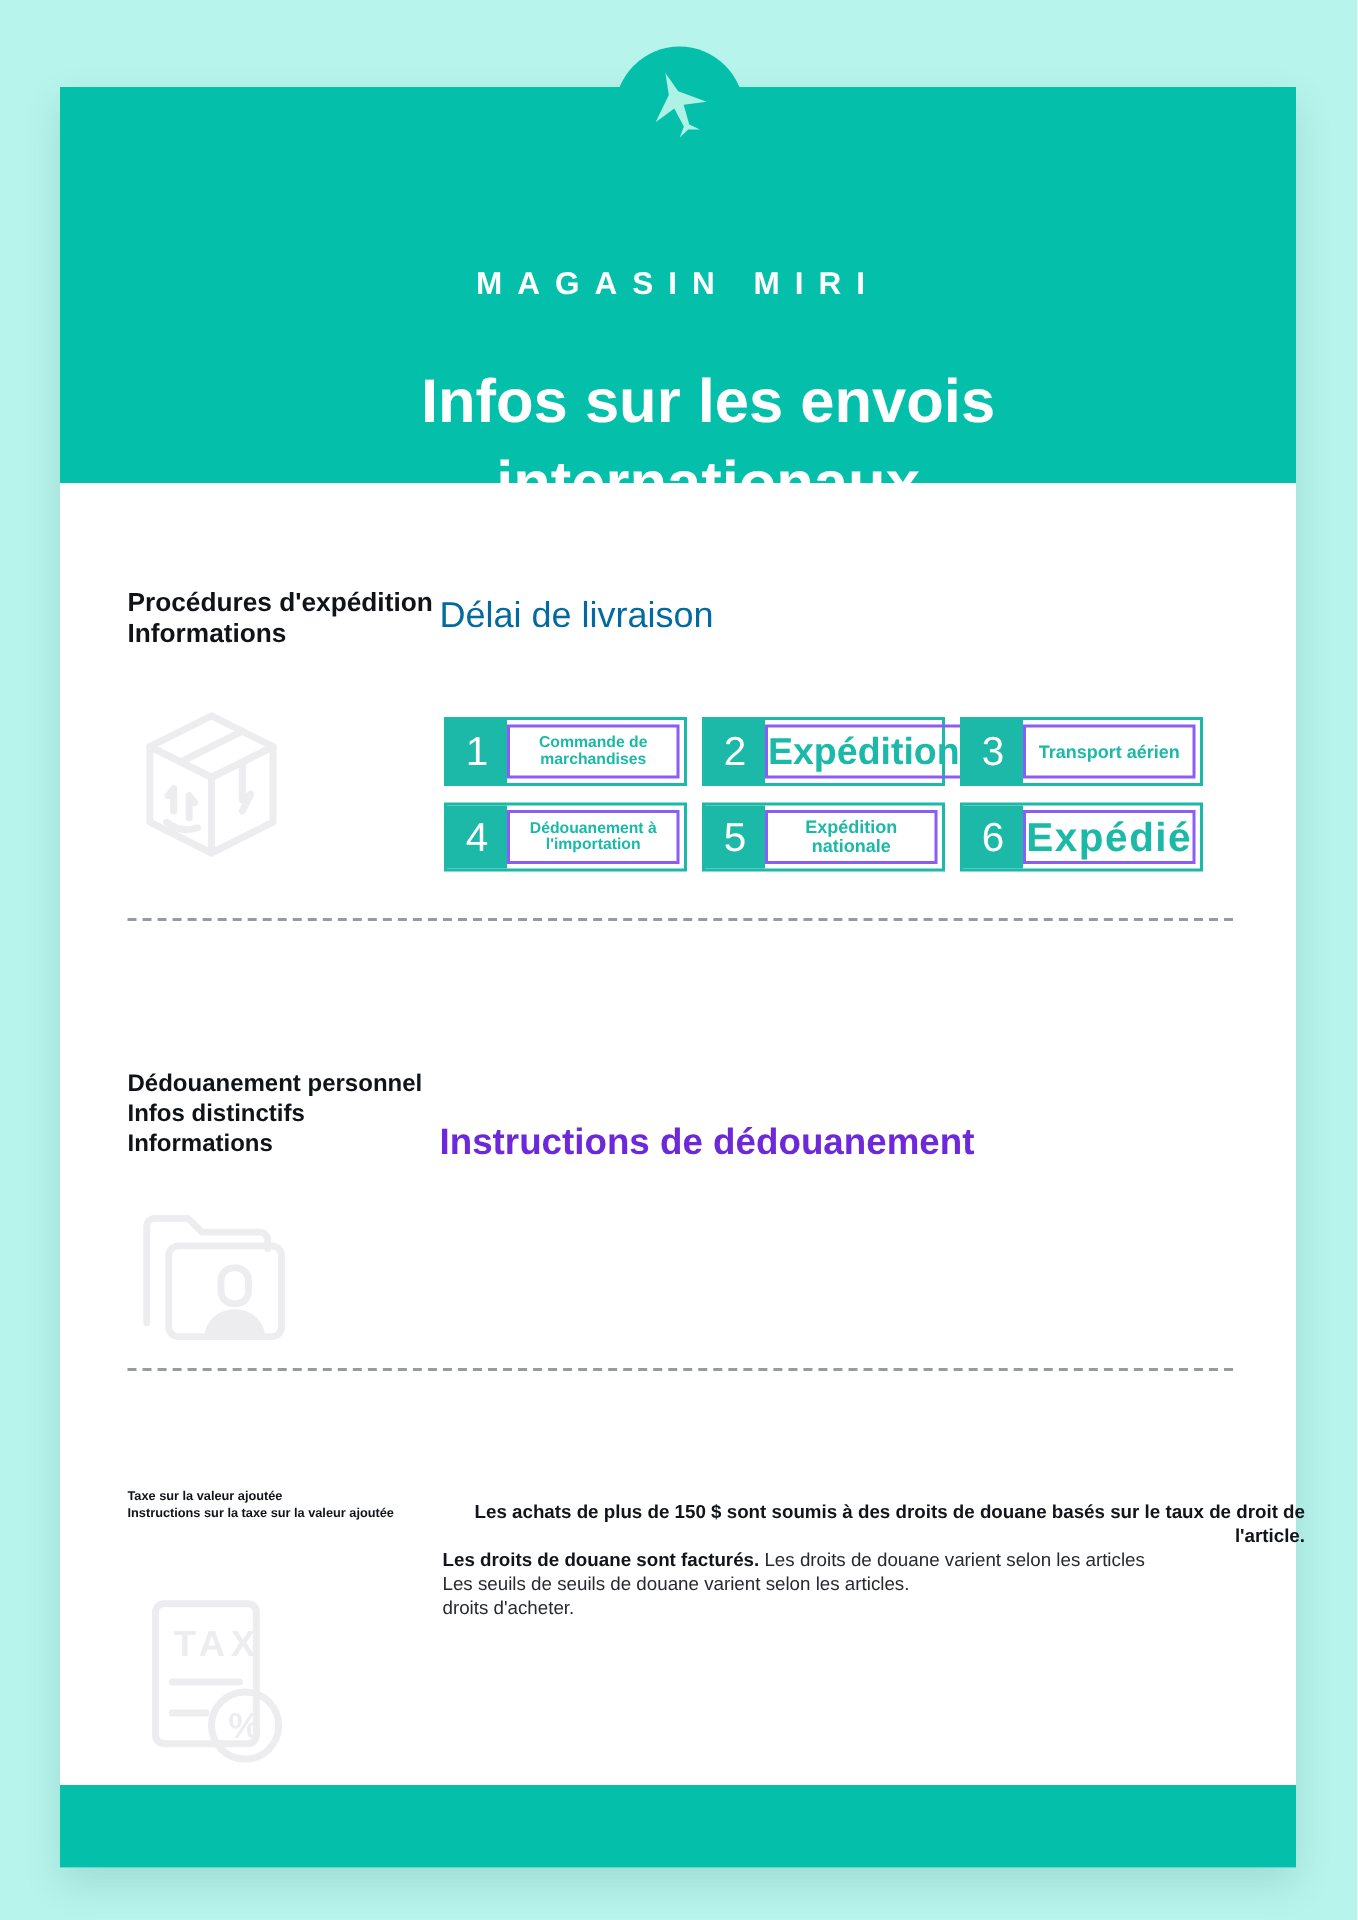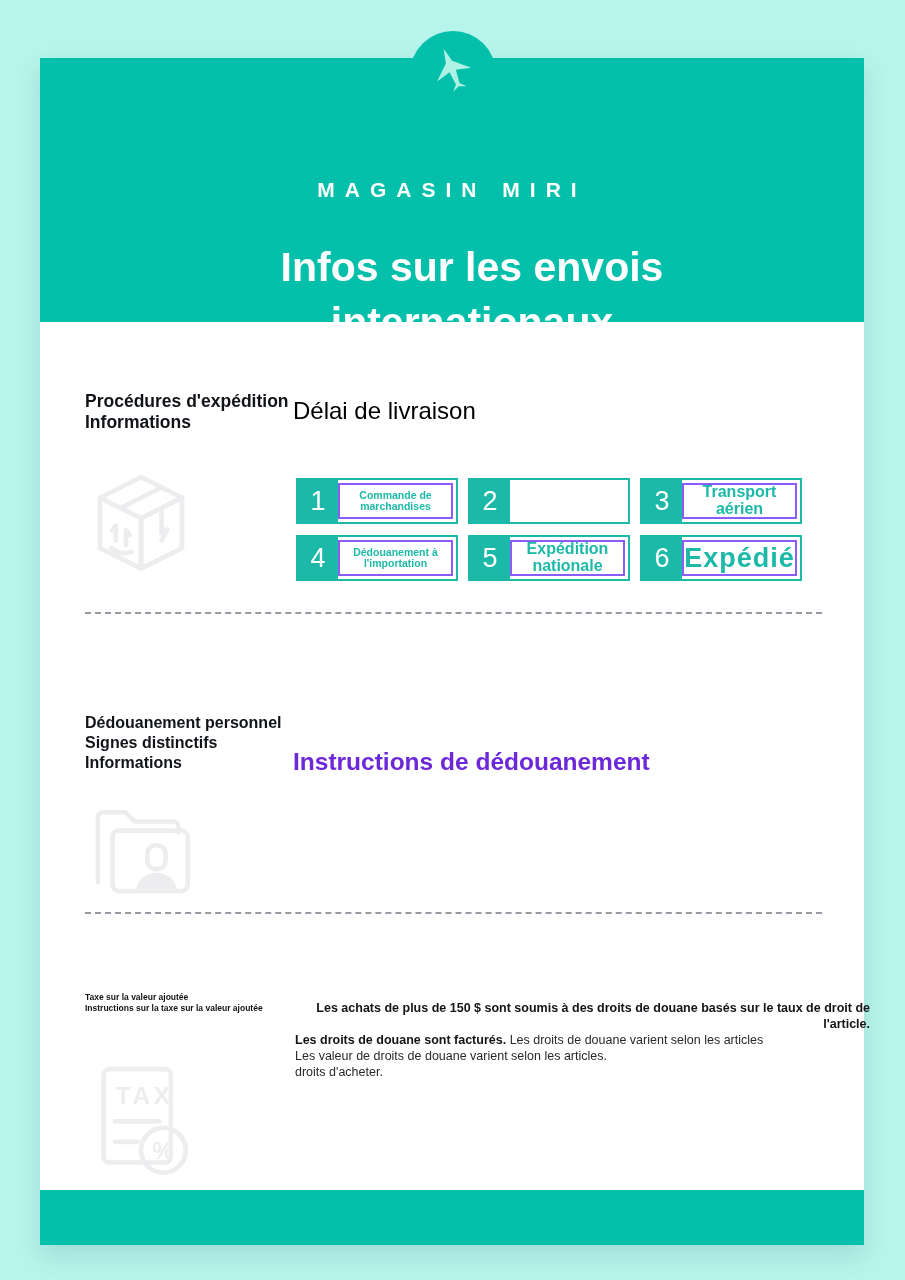--- a/index.html
+++ b/index.html
@@ -52,21 +52,21 @@
   .side-label { position:absolute; left:45px; font-weight:bold; color:#101317; }
   .divider {
     position:absolute; left:45px; width:737px; height:0;
     border-top:2px dashed #969ba3;
   }
 
   
   .label-shipping { top:333px; font-size:17.5px; line-height:21px; }
   .heading-delivery {
     position:absolute; left:253px; top:339px;
-    font-size:24px; font-weight:400; color:#000000;
+    font-size:24px; font-weight:400; color:#0369a1;
   }
   .icon-package { position:absolute; left:45px; top:408px; }
 
   .steps {
     position:absolute; left:256px; top:420px; width:506px;
     display:grid; grid-template-columns:repeat(3,162px);
     grid-auto-rows:46px; column-gap:10px; row-gap:11px;
   }
   .step {
     border:2px solid #1db9a8; background:#ffffff;
@@ -77,21 +77,21 @@
     display:flex; align-items:center; justify-content:center;
     font-size:27px; font-weight:400;
   }
   .step-label-wrap { flex:1; padding:3px 3px 3px 0; display:flex; }
   .step-label {
     flex:1; border:2px solid #8b5cf6; color:#1db9a8; font-weight:bold;
     display:flex; align-items:center; justify-content:center;
     text-align:center; line-height:1.05; overflow:hidden;
   }
   .fs-s  { font-size:10.5px; }
-  .fs-m  { font-size:16px; }
+  .fs-m  { font-size:12px; }
   .fs-l  { font-size:25px; }
   .fs-xl { font-size:27px; letter-spacing:1px; }
 
   .divider-1 { top:554px; }
 
   
   .label-customs { top:631px; font-size:16px; line-height:20px;margin-top:24px; }
   .heading-customs {
     position:absolute; left:253px; top:690px;
     font-size:24.5px; font-weight:bold; color:#6d28d9;
@@ -158,20 +158,23 @@
 
     <div class="steps">
       <div class="step">
         <div class="step-num">1</div>
         <div class="step-label-wrap">
             <div class="step-label fs-s">Commande de marchandises</div>
           </div>
       </div>
       <div class="step">
         <div class="step-num">2</div>
+        <div class="step-label-wrap">
+            <div class="step-label fs-l">Expédition</div>
+          </div>
       </div>
       <div class="step">
         <div class="step-num">3</div>
         <div class="step-label-wrap">
             <div class="step-label fs-m">Transport aérien</div>
           </div>
       </div>
       <div class="step">
         <div class="step-num">4</div>
         <div class="step-label-wrap">
@@ -189,21 +192,21 @@
         <div class="step-label-wrap">
             <div class="step-label fs-xl">Expédié</div>
           </div>
       </div>
     </div>
 
     <div class="divider divider-1"></div>
 
     <div class="side-label label-customs">
       <div>Dédouanement personnel</div>
-      <div>Signes distinctifs</div>
+      <div>Infos distinctifs</div>
       <div>Informations</div>
     </div>
 
     <div class="heading-customs">Instructions de dédouanement</div>
 
     <div class="icon-folder">
       <svg width="110" height="104" viewBox="0 0 120 110">
         <path class="icon-stroke" d="M14,92 L14,22 a6,6 0 0 1 6,-6 h24 l10,10 h42 a6,6 0 0 1 6,6 v6"></path>
         <rect class="icon-stroke" x="30" y="36" width="82" height="66" rx="7"></rect>
         <rect class="icon-stroke" x="68" y="52" width="20" height="26" rx="9"></rect>
@@ -214,21 +217,21 @@
     <div class="divider divider-2"></div>
 
     <div class="side-label label-vat">
       <div>Taxe sur la valeur ajoutée</div>
       <div>Instructions sur la taxe sur la valeur ajoutée</div>
     </div>
 
     <div class="vat-paragraph">
       <div class="b">Les achats de plus de 150 $ sont soumis à des droits de douane basés sur le taux de droit de l'article.</div>
       <div><span class="b">Les droits de douane sont facturés.</span><span> Les droits de douane varient selon les articles</span></div>
-      <div>Les valeur de droits de douane varient selon les articles.</div>
+      <div>Les seuils de seuils de douane varient selon les articles.</div>
       <div>droits d'acheter.</div>
     </div>
 
     <div class="icon-tax">
       <svg width="112" height="118" viewBox="0 0 120 125">
         <rect class="icon-stroke" x="20" y="8" width="72" height="100" rx="6"></rect>
         <text class="icon-text" x="33" y="45" font-size="26" letter-spacing="4">TAX</text>
         <line class="icon-stroke" x1="32" y1="64" x2="80" y2="64"></line>
         <line class="icon-stroke" x1="32" y1="86" x2="56" y2="86"></line>
         <circle cx="84" cy="95" r="24" fill="#ffffff" class="icon-stroke"></circle>

